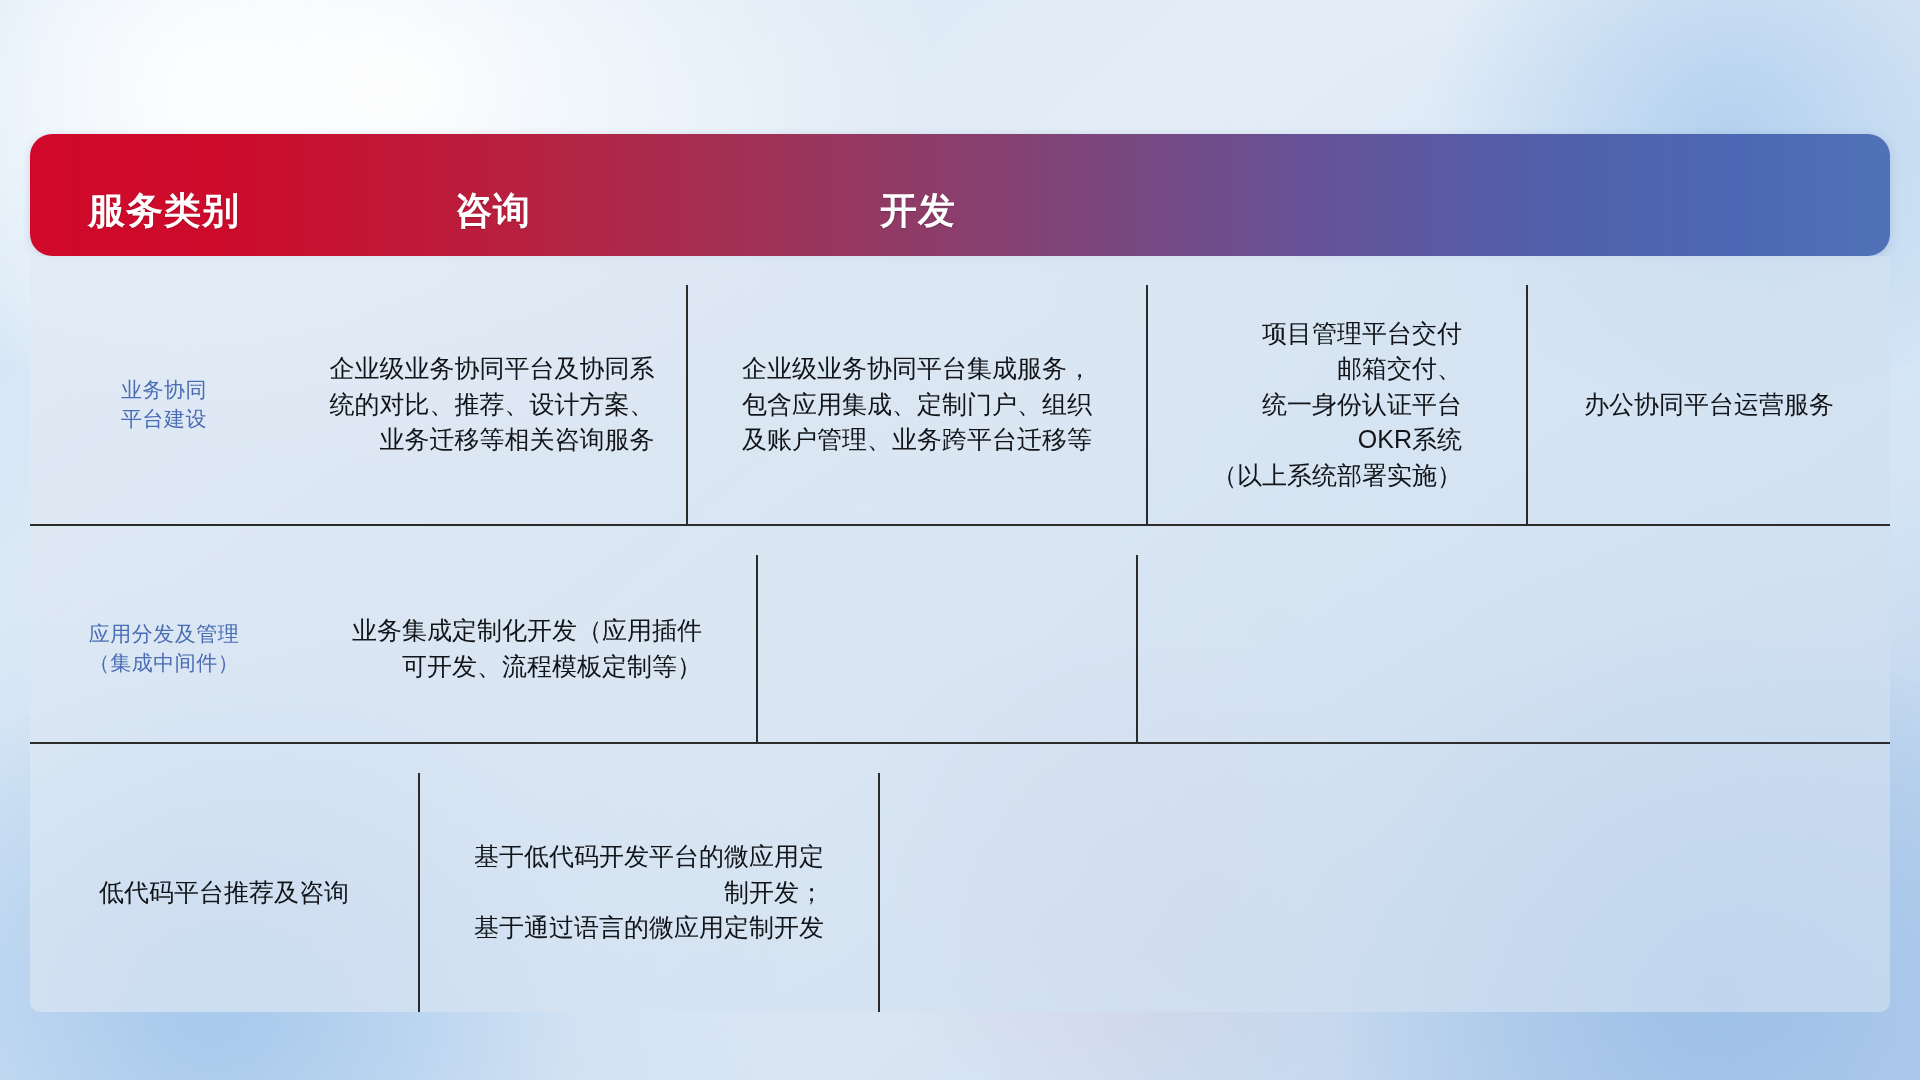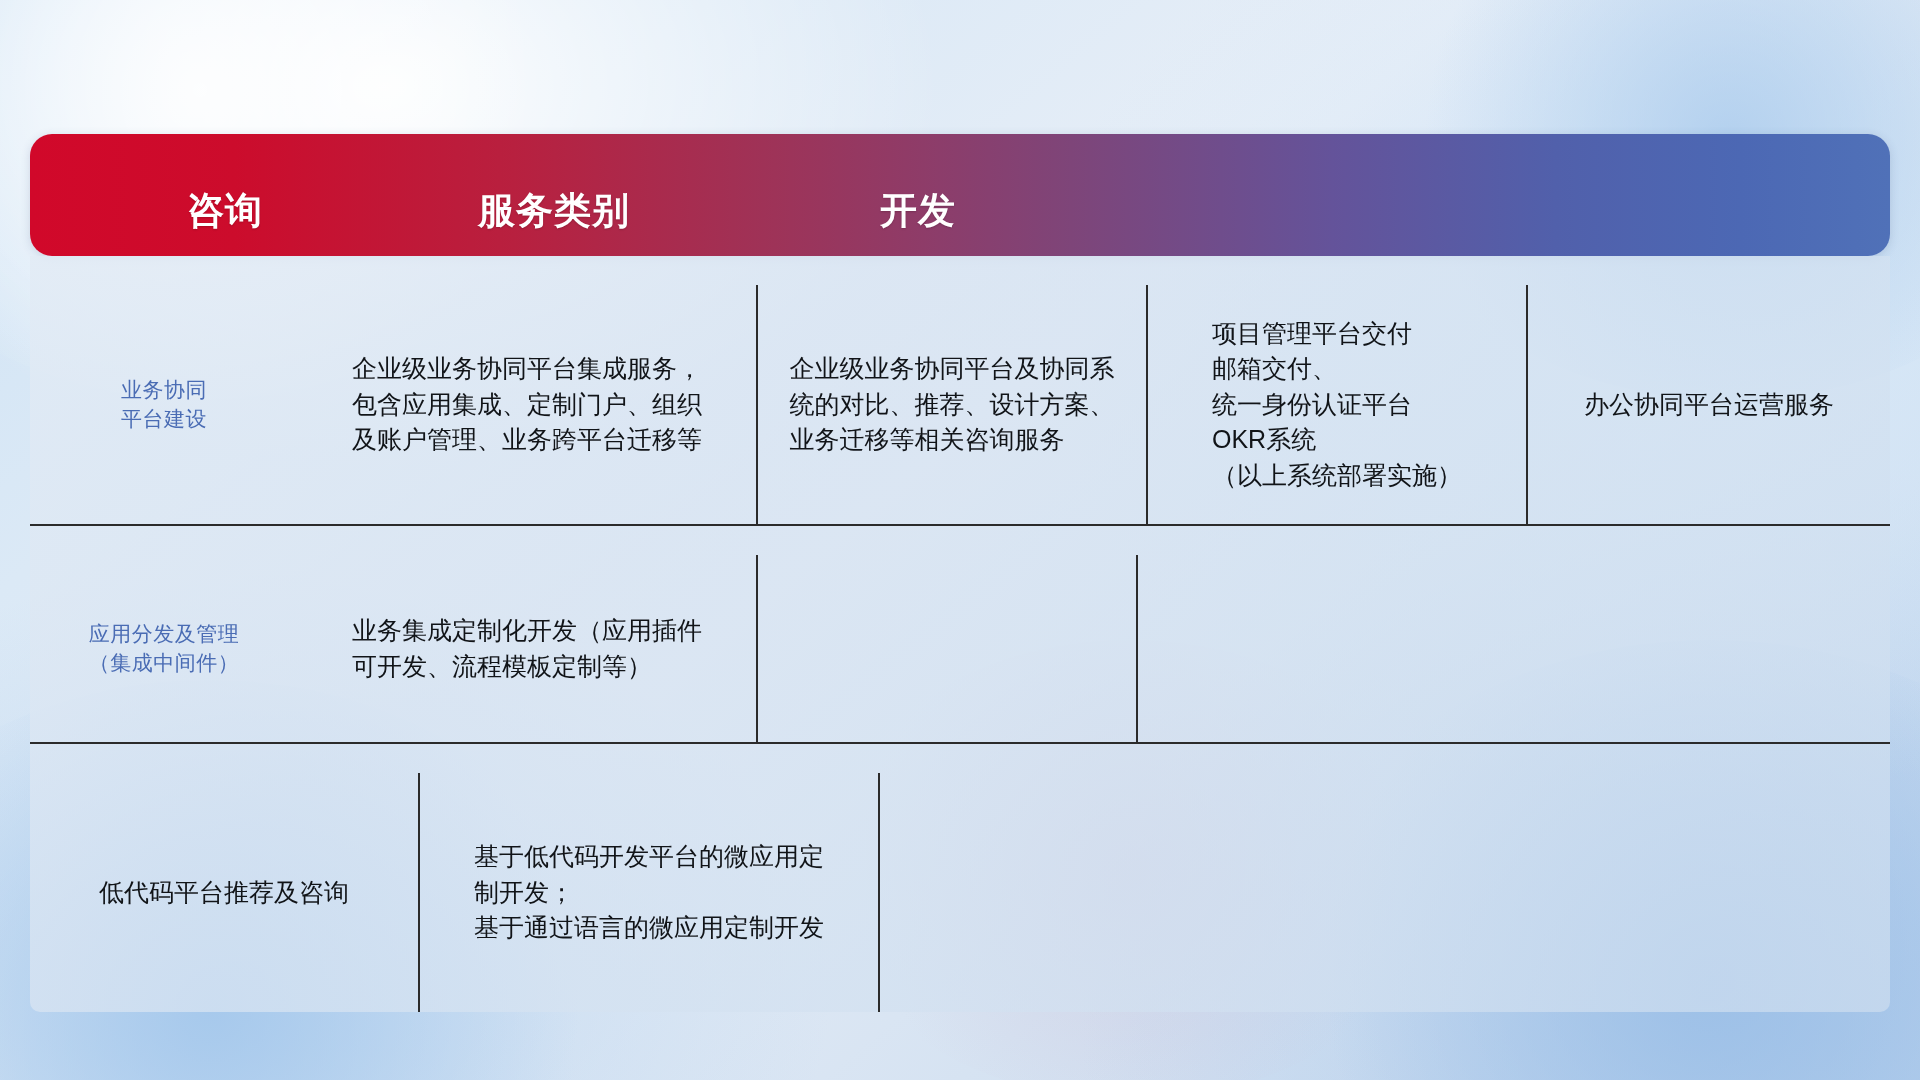--- a/index.html
+++ b/index.html
@@ -96,21 +96,21 @@
     box-sizing: border-box;
   }
   .body-row:last-child { border-bottom: none; }
 
   .cell {
     box-sizing: border-box;
     border-right: 2px solid #2b2b2b;
     display: flex;
     align-items: center;
     justify-content: center;
-    text-align: left;
+    text-align: right;
     padding: 10px 12px;
     font-size: 25px;
     line-height: 1.42;
     color: #111418;
     white-space: pre-line;
     margin-top: 29px;
   }
   .cell:last-child { border-right: none; }
 
   
@@ -145,36 +145,36 @@
 
   <div class="glow glow-tl"></div>
   <div class="glow glow-tr"></div>
   <div class="glow glow-bl"></div>
   <div class="glow glow-br"></div>
   <div class="glow glow-mid"></div>
 
   <div id="table-wrap">
 
     <div class="header-row">
+      <div class="header-cell c1">服务类别</div>
       <div class="header-cell c2">咨询</div>
-      <div class="header-cell c1">服务类别</div>
       <div class="header-cell c3">开发</div>
     </div>
 
     <div class="body-panel">
 
       <div class="body-row r1">
         <div class="cell cell-cat c1">业务协同
 平台建设</div>
+        <div class="cell cell-consult c2">企业级业务协同平台及协同系
+统的对比、推荐、设计方案、
+业务迁移等相关咨询服务</div>
         <div class="cell c3">企业级业务协同平台集成服务，
 包含应用集成、定制门户、组织
 及账户管理、业务跨平台迁移等</div>
-        <div class="cell cell-consult c2">企业级业务协同平台及协同系
-统的对比、推荐、设计方案、
-业务迁移等相关咨询服务</div>
         <div class="cell c4">项目管理平台交付
 邮箱交付、
 统一身份认证平台
 OKR系统
 （以上系统部署实施）</div>
         <div class="cell c5">办公协同平台运营服务</div>
       </div>
 
       <div class="body-row r2">
         <div class="cell cell-cat c1">应用分发及管理

